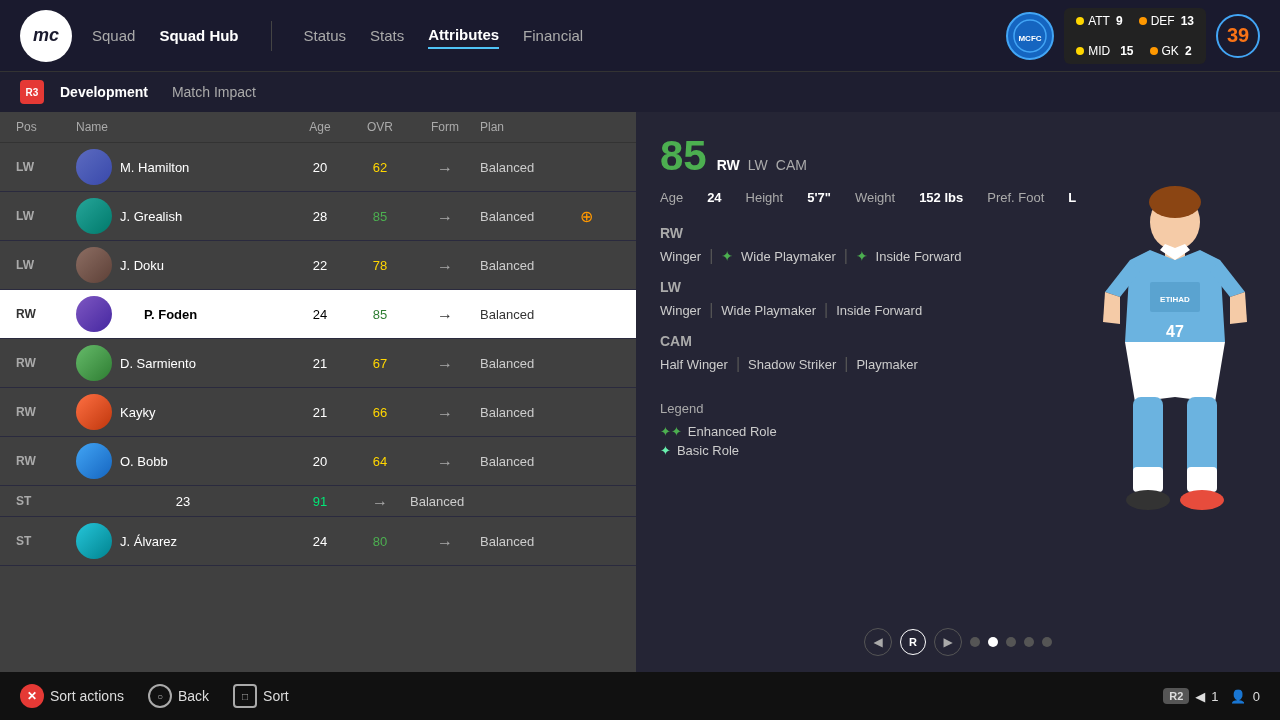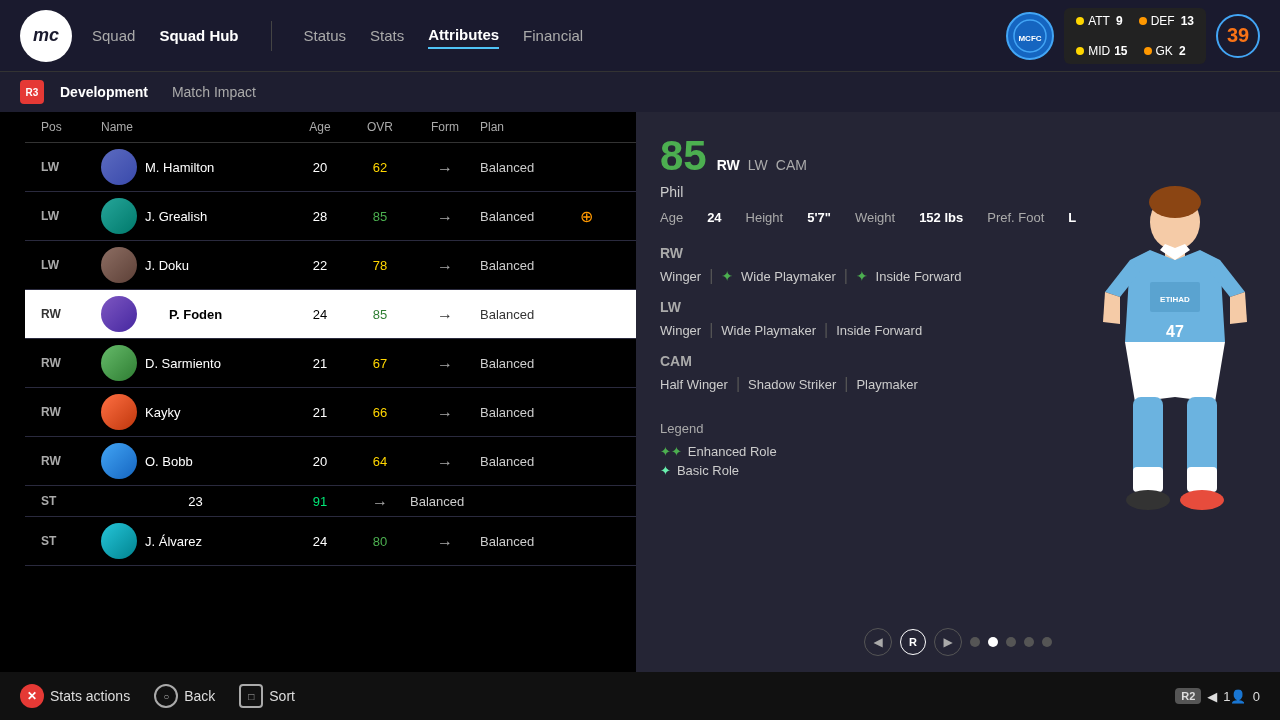--- a/index.html
+++ b/index.html
@@ -155,24 +155,23 @@
 
     
     .main {
       display: flex;
       height: calc(720px - 72px - 40px - 48px);
     }
 
     
     .player-list {
       width: 636px;
-      background: #000000;
+      background: #404040;
       overflow: hidden;
       flex-shrink: 0;
-      padding-left: 25px;
     }
     .list-header {
       display: grid;
       grid-template-columns: 60px 1fr 60px 60px 70px 100px 40px;
       padding: 8px 16px;
       border-bottom: 1px solid #333;
       font-size: 12px;
       color: #aaa;
     }
     .player-row {
@@ -392,21 +391,21 @@
       font-size: 12px;
     }
     .btn-square {
       border-radius: 4px;
       border-color: #aaa;
     }
     .bottom-right {
       margin-left: auto;
       display: flex;
       align-items: center;
-      gap: 0;
+      gap: 12px;
       font-size: 13px;
       color: #ddd;
     }
     .r2-badge {
       background: #555;
       border-radius: 4px;
       padding: 2px 6px;
       font-size: 11px;
       font-weight: bold;
     }
@@ -455,21 +454,21 @@
         <div class="stat-item">
           <div class="dot dot-orange"></div>
           <span>DEF</span>
           <span style="font-weight:bold;margin-left:2px;">13</span>
         </div>
       </div>
       <div class="stat-row">
         <div class="stat-item">
           <div class="dot dot-yellow"></div>
           <span>MID</span>
-          <span style="font-weight:bold;margin-left:0;">15</span>
+          <span style="font-weight:bold;margin-left:6px;">15</span>
         </div>
         <div class="stat-item">
           <div class="dot dot-orange"></div>
           <span>GK</span>
           <span style="font-weight:bold;margin-left:2px;">2</span>
         </div>
       </div>
     </div>
     <div class="total-circle">
       <span>39</span>
@@ -614,21 +613,20 @@
 
     <div class="detail-rating">
       <span class="rating-number">85</span>
       <div class="positions-row">
         <span class="pos-highlight">RW</span>
         <span style="color:#aaa;">LW</span>
         <span style="color:#aaa;">CAM</span>
       </div>
     </div>
 
-    <div class="player-firstname">Phil</div>
 
     <div class="player-stats-row">
       <span>Age</span>
       <span class="stat-val">24</span>
       <span>Height</span>
       <span class="stat-val">5'7"</span>
       <span>Weight</span>
       <span class="stat-val">152 lbs</span>
       <span>Pref. Foot</span>
       <span class="stat-val">L</span>
@@ -727,21 +725,21 @@
 
         <path d="M85 68 L100 78 L115 68 L110 62 L100 66 L90 62 Z" fill="#fff"></path>
       </svg>
     </div>
   </div>
 </div>
 
 <div class="bottom-bar">
   <div class="bottom-action">
     <div class="btn-circle btn-x">✕</div>
-    <span>Stats actions</span>
+    <span>Sort actions</span>
   </div>
   <div class="bottom-action">
     <div class="btn-circle">○</div>
     <span>Back</span>
   </div>
   <div class="bottom-action">
     <div class="btn-circle btn-square" style="border-radius:4px;">□</div>
     <span>Sort</span>
   </div>
   <div class="bottom-right">

